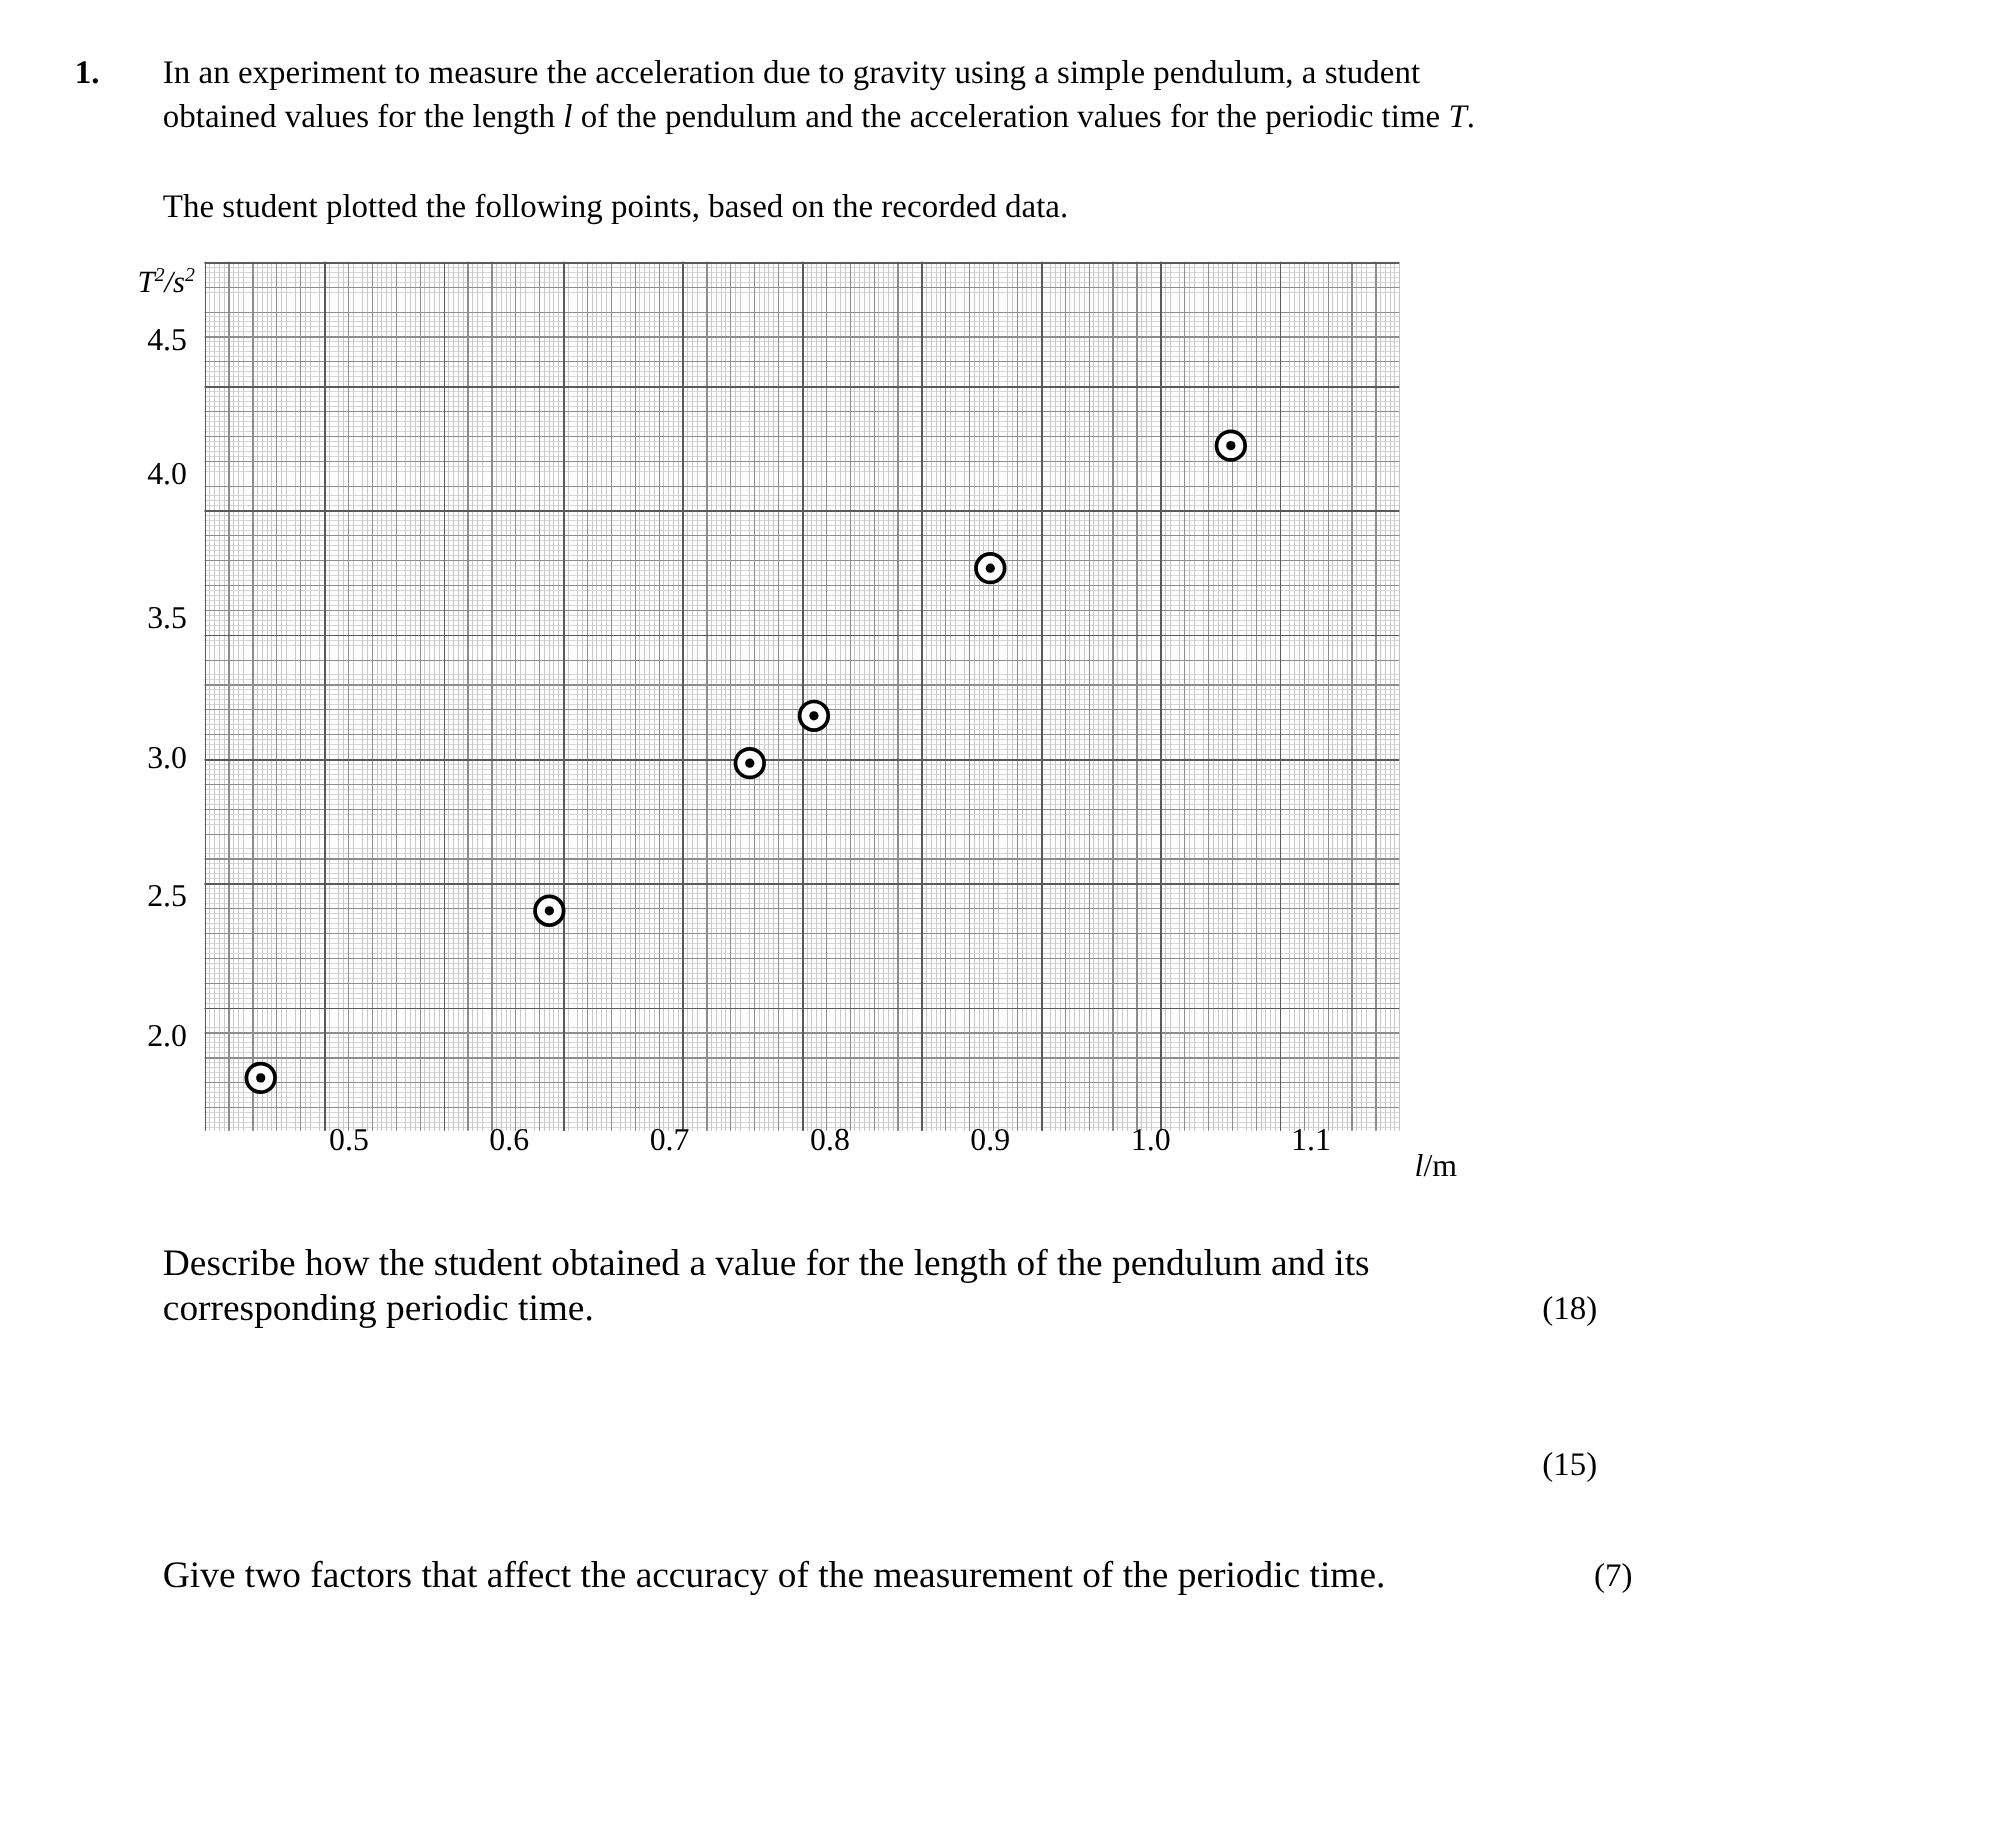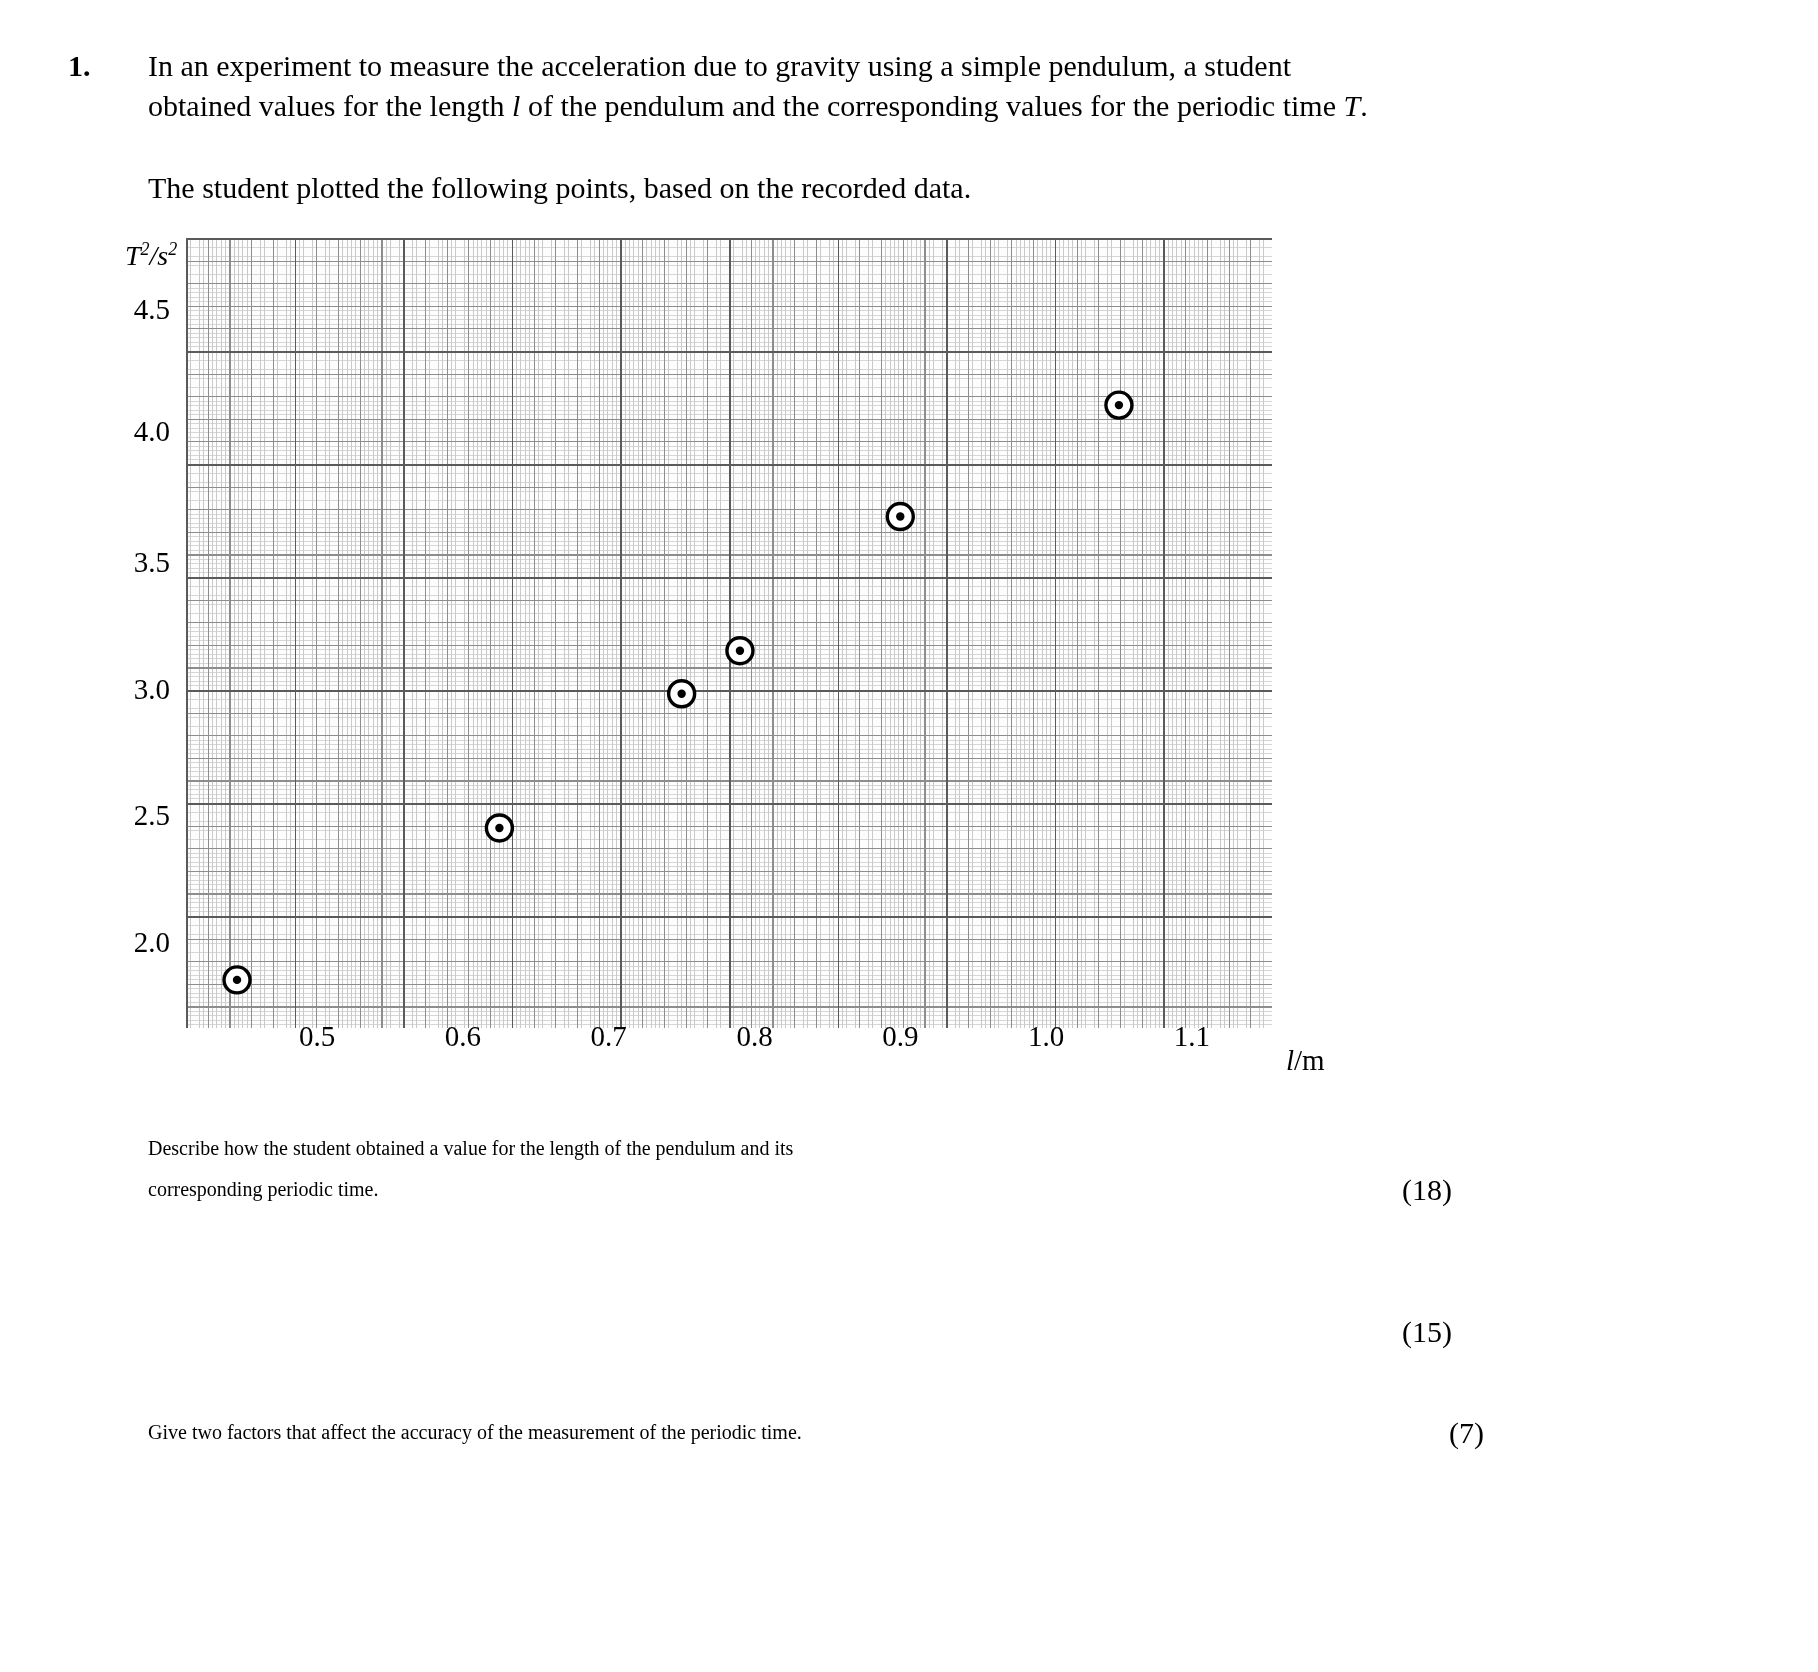--- a/index.html
+++ b/index.html
@@ -147,40 +147,40 @@
     position: relative;
     margin-bottom: 36px;
   }
   .part-text {
     position: absolute;
     left: 148px;
     top: 0;
     width: 1180px;
   }
   .part-line {
-    font-size: 20px;
+    font-size: 34px;
     line-height: 41px;
     white-space: nowrap;
   }
   .marks {
     position: absolute;
     right: 366px;
     font-size: 30px;
     line-height: 41px;
     text-align: right;
   }
 </style>
 </head>
 <body>
 
 <div id="question-header">
   <div class="q-number">1.</div>
   <div class="q-body">
     <div class="q-line">In an experiment to measure the acceleration due to gravity using a simple pendulum, a student</div>
-    <div class="q-line"><span>obtained values for the length </span><span class="it">l</span><span> of the pendulum and the corresponding values for the periodic time </span><span class="it">T</span><span>.</span></div>
+    <div class="q-line"><span>obtained values for the length </span><span class="it">l</span><span> of the pendulum and the acceleration values for the periodic time </span><span class="it">T</span><span>.</span></div>
     <div class="q-line q-para-2">The student plotted the following points, based on the recorded data.</div>
   </div>
 </div>
 
 <div id="graph-block">
 
   <div id="y-axis-caption"><span>T</span><sup>2</sup><span>/s</span><sup>2</sup></div>
 
   <div id="y-tick-wrap">
       <div class="y-tick-label" style="top: 713.91px;">2.0</div>

